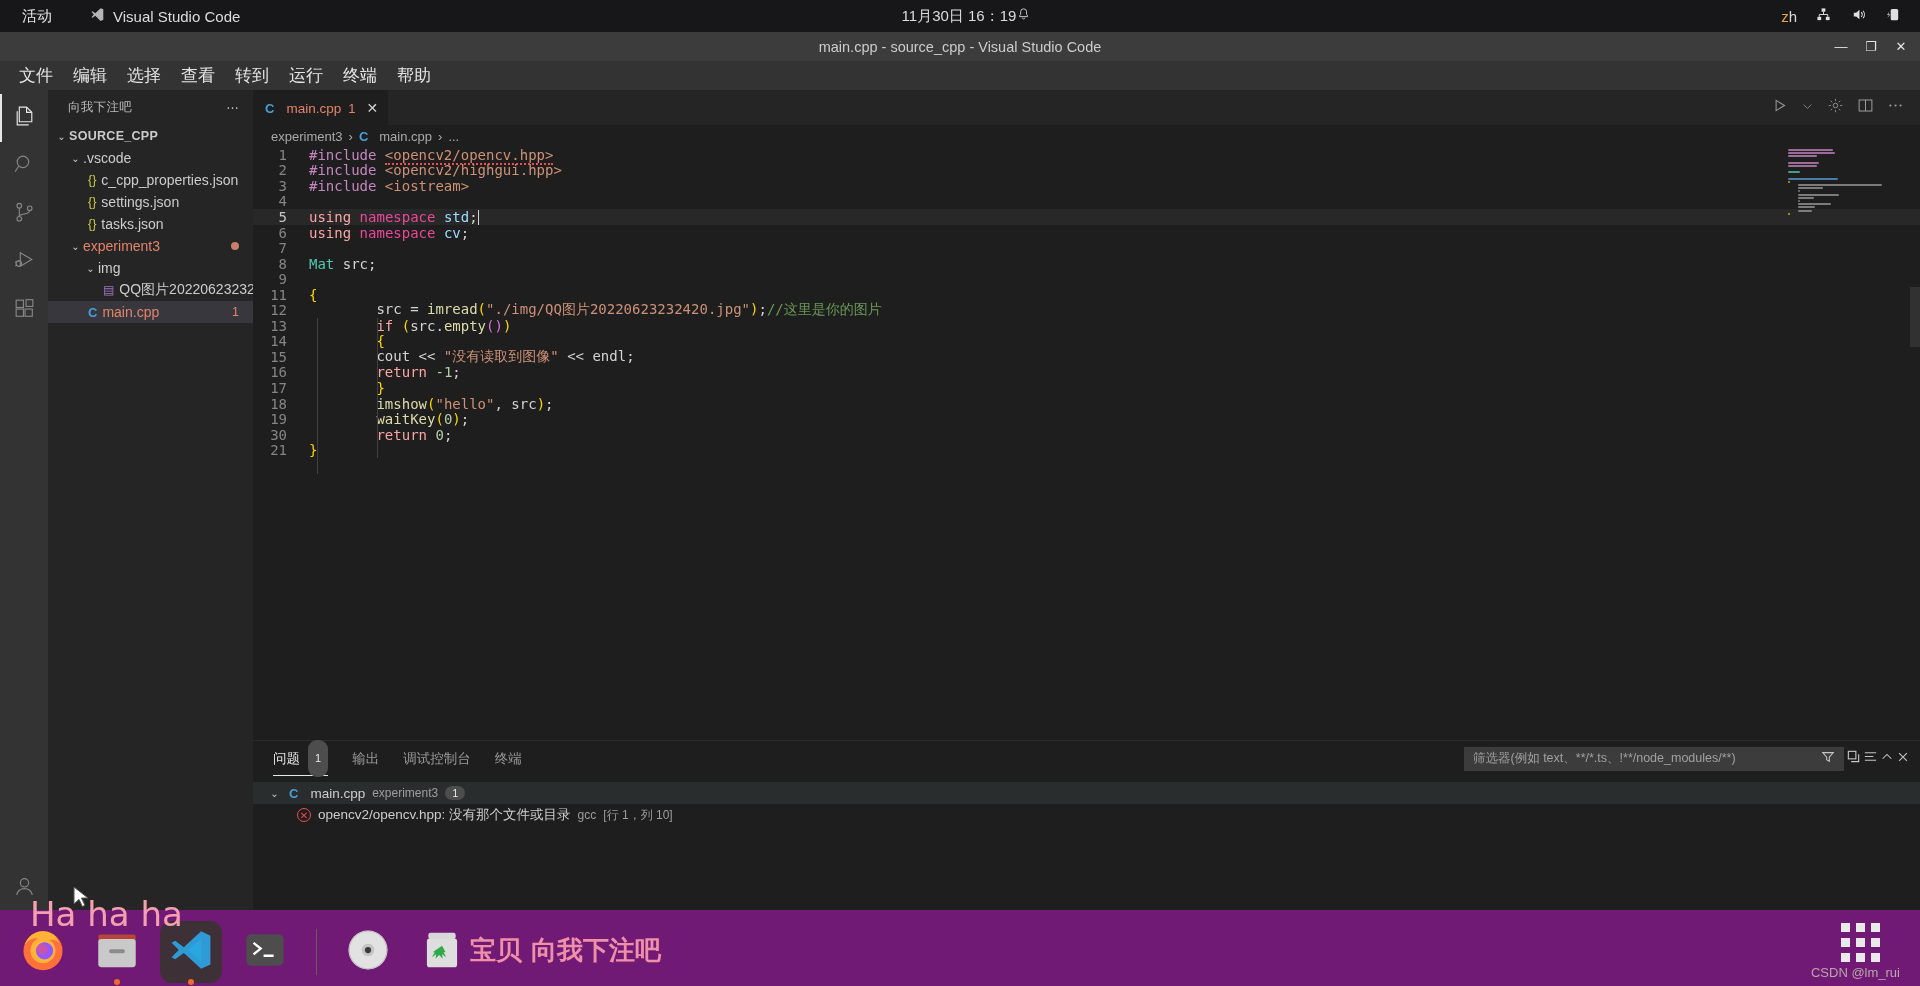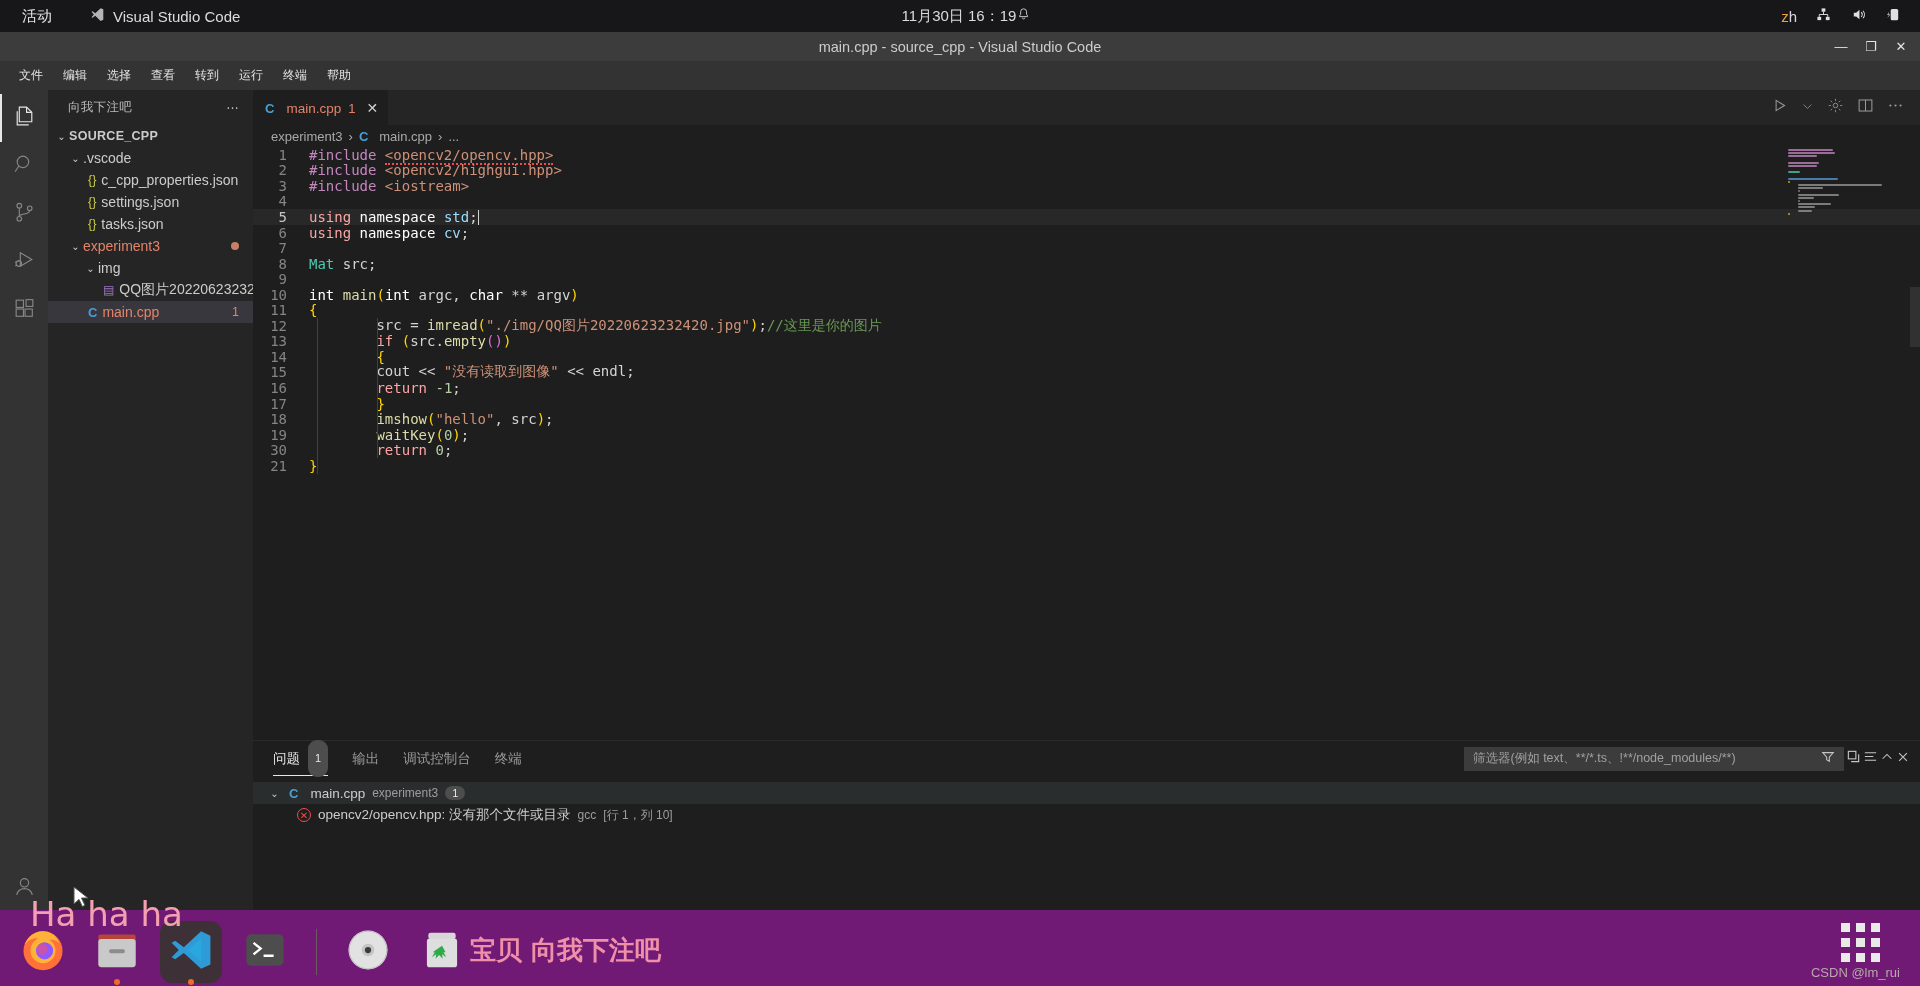--- a/index.html
+++ b/index.html
@@ -24,21 +24,21 @@
   #vscode { position:absolute; top:32px; left:0; width:1920px; height:954px; background:#1e1e1e; }
 
   #titlebar { height:29px; background:#3c3c3c; color:#cccccc; display:flex;
               align-items:center; justify-content:center; font-size:14.5px; position:relative; }
   #titlebar .wbtns { position:absolute; right:6px; top:0; height:29px; display:flex; align-items:center; gap:4px; }
   .wbtn { width:26px; height:22px; border-radius:4px; display:flex; align-items:center;
           justify-content:center; color:#e4e4e4; font-size:13px; }
 
   #menubar { height:29px; background:#333333; display:flex; align-items:center;
              padding-left:10px; gap:2px; }
-  #menubar .mi { color:#e4e4e4; font-size:12px; padding:3px 9px; border-radius:3px; }
+  #menubar .mi { color:#e4e4e4; font-size:17px; padding:3px 9px; border-radius:3px; }
 
   #body { position:absolute; top:58px; left:0; right:0; bottom:26px; display:flex; }
 
   
   #activitybar { width:48px; background:#333333; display:flex; flex-direction:column;
                  align-items:center; padding-top:4px; }
   .act { width:48px; height:48px; display:flex; align-items:center; justify-content:center;
          position:relative; }
   .act.active::before { content:""; position:absolute; left:0; top:0; bottom:0; width:2px; background:#e7e7e7; }
   .act svg { stroke:#868686; fill:none; stroke-width:1.1; }
@@ -78,21 +78,21 @@
                 color:#a9a9a9; font-size:13px; }
 
   #codearea { flex:1; position:relative; overflow:hidden; background:#1e1e1e; }
   .codeline { height:15.55px; display:flex; align-items:center; white-space:pre;
               font-family:"DejaVu Sans Mono", monospace; font-size:14px; }
   .gutter { width:48px; text-align:right; padding-right:14px; color:#858585; font-size:14px;
             font-family:"DejaVu Sans Mono", monospace; flex:none; }
   .codeline.cur .gutter { color:#c6c6c6; }
   .codeline.cur { background:#282828; }
   .code { padding-left:8px; position:relative; }
-  .kw   { color:#ffffff; }
+  .kw   { color:#ec4899; }
   .kw2  { color:#fca5a5; }
   .pre  { color:#c586c0; }
   .str  { color:#ce9178; }
   .cmt  { color:#6a9955; }
   .fn   { color:#dcdcaa; }
   .typ  { color:#4ec9b0; }
   .var  { color:#9cdcfe; }
   .num  { color:#b5cea8; }
   .pl   { color:#d4d4d4; }
   .brc1 { color:#ffd700; }
@@ -387,21 +387,20 @@
         <div id="code-lines">
             <div class="codeline"><span class="gutter">1</span><span class="code"><span class="pre">#include </span><span class="str squig">&lt;opencv2/opencv.hpp&gt;</span></span></div>
             <div class="codeline"><span class="gutter">2</span><span class="code"><span class="pre">#include </span><span class="str">&lt;opencv2/highgui.hpp&gt;</span></span></div>
             <div class="codeline"><span class="gutter">3</span><span class="code"><span class="pre">#include </span><span class="str">&lt;iostream&gt;</span></span></div>
             <div class="codeline"><span class="gutter">4</span><span class="code"></span></div>
             <div class="codeline cur"><span class="gutter">5</span><span class="code"><span class="kw2">using</span><span class="pl"> </span><span class="kw">namespace</span><span class="pl"> </span><span class="var">std</span><span class="pl">;</span><span class="caret"></span></span></div>
             <div class="codeline"><span class="gutter">6</span><span class="code"><span class="kw2">using</span><span class="pl"> </span><span class="kw">namespace</span><span class="pl"> </span><span class="var">cv</span><span class="pl">;</span></span></div>
             <div class="codeline"><span class="gutter">7</span><span class="code"></span></div>
             <div class="codeline"><span class="gutter">8</span><span class="code"><span class="typ">Mat</span><span class="pl"> src;</span></span></div>
             <div class="codeline"><span class="gutter">9</span><span class="code"></span></div>
-            <div class="codeline"><span class="gutter">10</span><span class="code"><span class="kw">int</span><span class="pl"> </span><span class="fn">main</span><span class="brc1">(</span><span class="kw">int</span><span class="pl"> argc, </span><span class="kw">char</span><span class="pl"> ** argv</span><span class="brc1">)</span></span></div>
             <div class="codeline"><span class="gutter">11</span><span class="code"><span class="brc1">{</span></span></div>
             <div class="codeline"><span class="gutter">12</span><span class="code"><span class="pl">        src = </span><span class="fn">imread</span><span class="brc1">(</span><span class="str">"./img/QQ图片20220623232420.jpg"</span><span class="brc1">)</span><span class="pl">;</span><span class="cmt">//这里是你的图片</span></span></div>
             <div class="codeline"><span class="gutter">13</span><span class="code"><span class="pl">        </span><span class="kw2">if</span><span class="pl"> </span><span class="brc1">(</span><span class="pl">src.</span><span class="fn">empty</span><span class="brc2">(</span><span class="brc2">)</span><span class="brc1">)</span></span></div>
             <div class="codeline"><span class="gutter">14</span><span class="code"><span class="pl">        </span><span class="brc1">{</span></span></div>
             <div class="codeline"><span class="gutter">15</span><span class="code"><span class="pl">        cout &lt;&lt; </span><span class="str">"没有读取到图像"</span><span class="pl"> &lt;&lt; endl;</span></span></div>
             <div class="codeline"><span class="gutter">16</span><span class="code"><span class="pl">        </span><span class="kw2">return</span><span class="pl"> </span><span class="num">-1</span><span class="pl">;</span></span></div>
             <div class="codeline"><span class="gutter">17</span><span class="code"><span class="pl">        </span><span class="brc1">}</span></span></div>
             <div class="codeline"><span class="gutter">18</span><span class="code"><span class="pl">        </span><span class="fn">imshow</span><span class="brc1">(</span><span class="str">"hello"</span><span class="pl">, src</span><span class="brc1">)</span><span class="pl">;</span></span></div>
             <div class="codeline"><span class="gutter">19</span><span class="code"><span class="pl">        </span><span class="fn">waitKey</span><span class="brc1">(</span><span class="num">0</span><span class="brc1">)</span><span class="pl">;</span></span></div>
             <div class="codeline"><span class="gutter">30</span><span class="code"><span class="pl">        </span><span class="kw2">return</span><span class="pl"> </span><span class="num">0</span><span class="pl">;</span></span></div>

